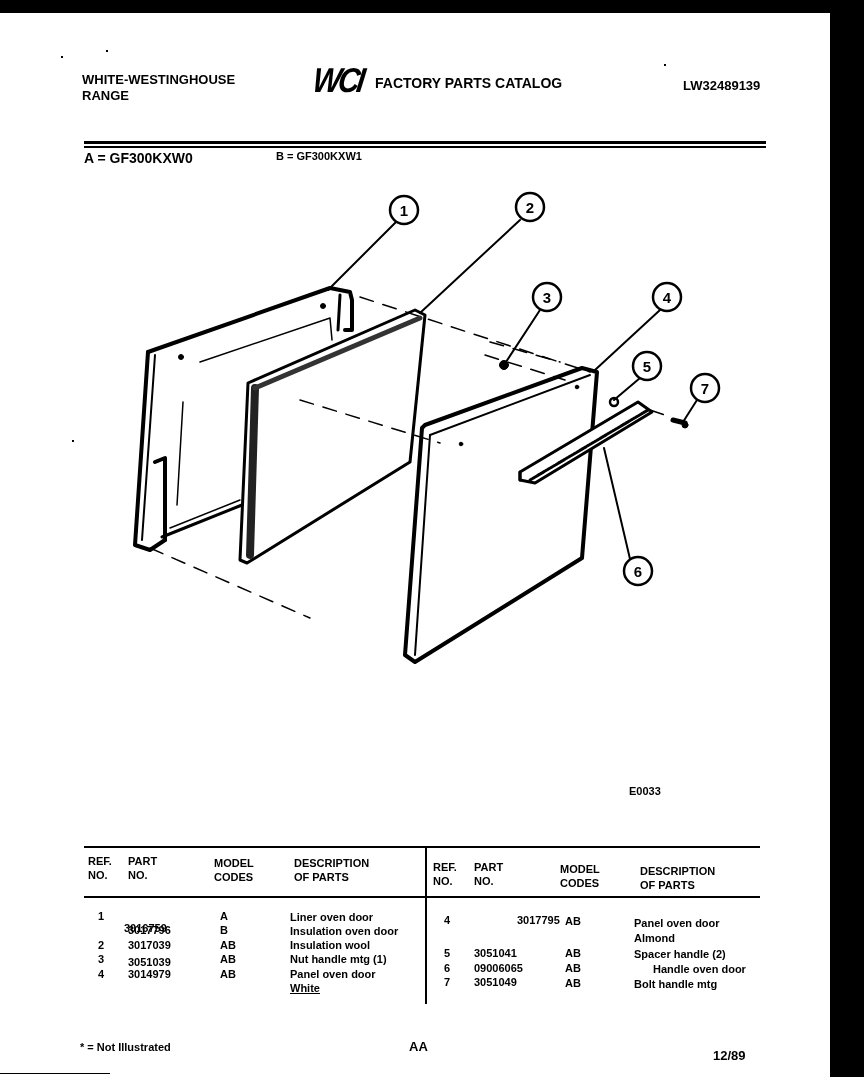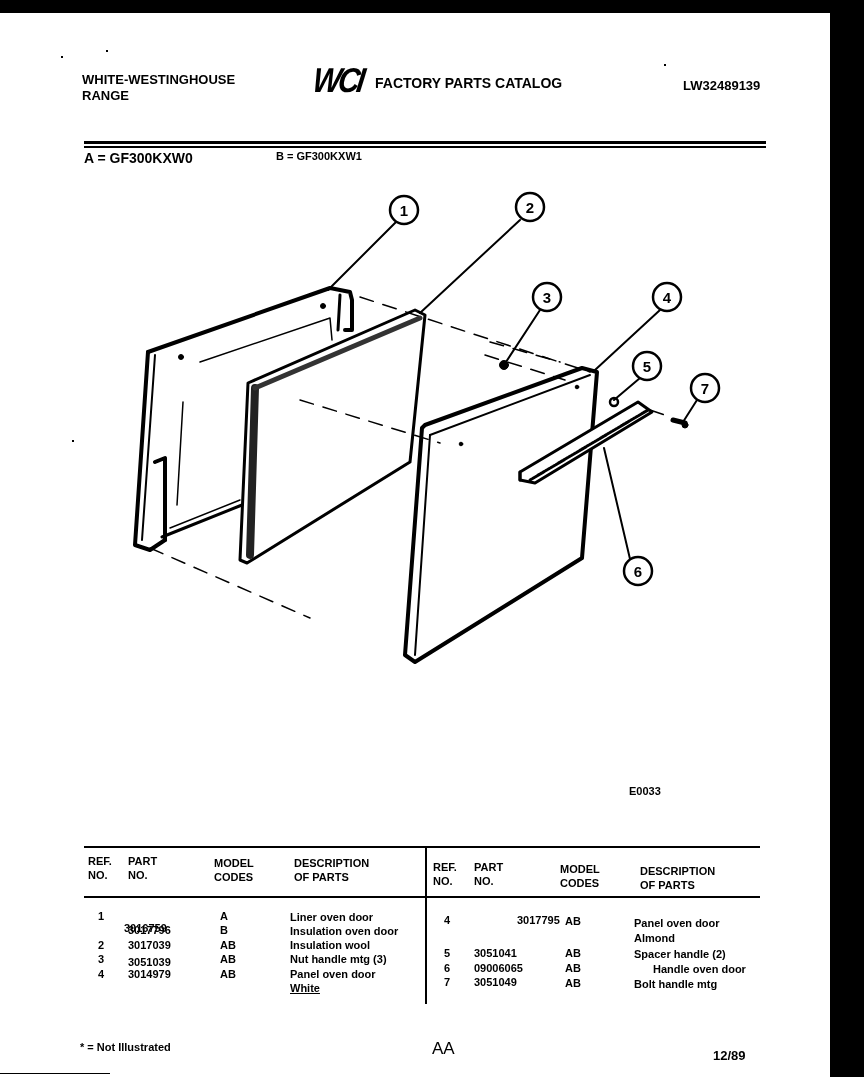--- a/index.html
+++ b/index.html
@@ -71,21 +71,21 @@
       position: absolute; font-size: 11px; font-weight: bold; line-height: 14px;
       white-space: pre;
     }
     .cell {
       position: absolute; font-size: 11px; font-weight: bold; line-height: 13px; white-space: nowrap;
     }
     .footer-note {
       position: absolute; left: 80px; top: 1041px; font-size: 11px; font-weight: bold;
     }
     .footer-mark {
-      position: absolute; left: 432px; top: 1039px; font-size: 17px; font-weight: normal;
+      position: absolute; left: 409px; top: 1039px; font-size: 13px; font-weight: bold;
     }
     .footer-date {
       position: absolute; left: 713px; top: 1048px; font-size: 13px; font-weight: bold;
     }
     .bottom-rule {
       position: absolute; left: 0; top: 1073px; width: 110px; height: 1px; background: #000;
     }
     .speck { position: absolute; width: 2px; height: 2px; background: #000; }
   </style>
 </head>
@@ -229,21 +229,21 @@
   <div>
     <div class="cell" style="left:14px; top:93px;">2</div>
     <div class="cell" style="left:44px; top:93px;">3017039</div>
     <div class="cell" style="left:136px; top:93px;">AB</div>
     <div class="cell" style="left:206px; top:93px;">Insulation wool</div>
   </div>
   <div>
     <div class="cell" style="left:14px; top:107px;">3</div>
     <div class="cell" style="left:44px; top:110px;">3051039</div>
     <div class="cell" style="left:136px; top:107px;">AB</div>
-    <div class="cell" style="left:206px; top:107px;">Nut handle mtg (3)</div>
+    <div class="cell" style="left:206px; top:107px;">Nut handle mtg (1)</div>
   </div>
   <div>
     <div class="cell" style="left:14px; top:122px;">4</div>
     <div class="cell" style="left:44px; top:122px;">3014979</div>
     <div class="cell" style="left:136px; top:122px;">AB</div>
     <div class="cell" style="left:206px; top:122px;">Panel oven door</div>
   </div>
   <div>
     <div class="cell" style="left:206px; top:136px;text-decoration:underline;">White</div>
   </div>

